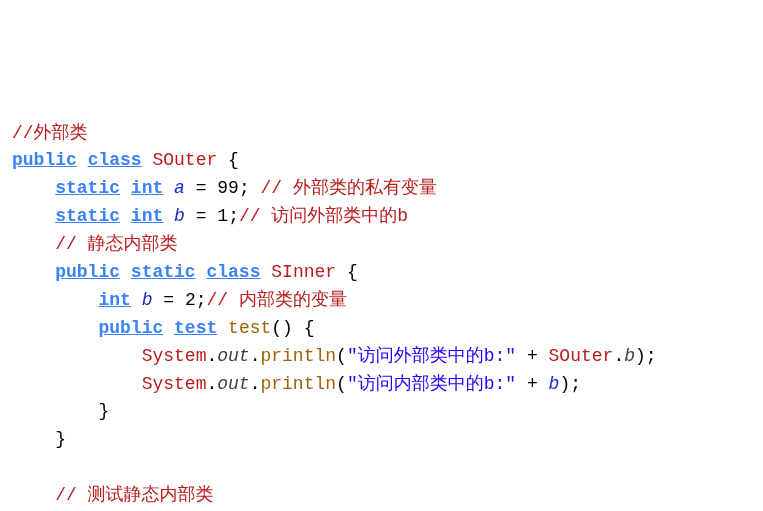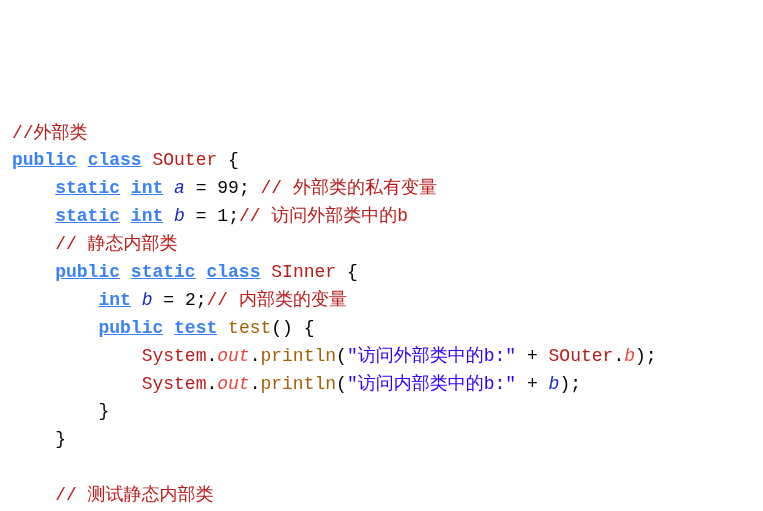--- a/index.html
+++ b/index.html
@@ -14,21 +14,21 @@
   }
   .kw { color: #3b82f6; font-weight: bold; text-decoration: underline; }                        
   .cname { color: #b91c1c; }     
   .field { color: #1a28c5; font-style: italic; }   
   .method { color: #a16207; }                      
   .str { color: #2a00ff; }                         
   .num { color: #000000; }                         
   .cm { color: #b91c1c; }                          
   .punc { color: #000000; }
   .op { color: #000000; }
-  .staticref { color: #ef4444; font-style: italic; }
+  .staticref { color: #404040; font-style: italic; }
 </style>
 </head>
 <body>
 
 
 
 <div><span class="cm">//外部类</span>
 <span class="kw">public</span> <span class="kw">class</span> <span class="cname">SOuter</span> <span class="punc">{</span>
     <span class="kw">static</span> <span class="kw">int</span> <span class="field">a</span> <span class="op">=</span> <span class="num">99</span><span class="punc">;</span> <span class="cm"><span>// </span><span>外部类的私有变量</span></span>
     <span class="kw">static</span> <span class="kw">int</span> <span class="field">b</span> <span class="op">=</span> <span class="num">1</span><span class="punc">;</span><span class="cm"><span>// </span><span>访问外部类中的b</span></span>

